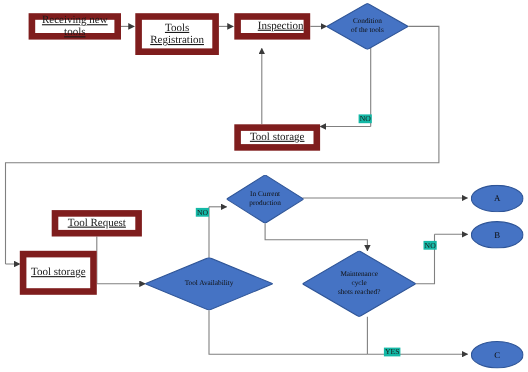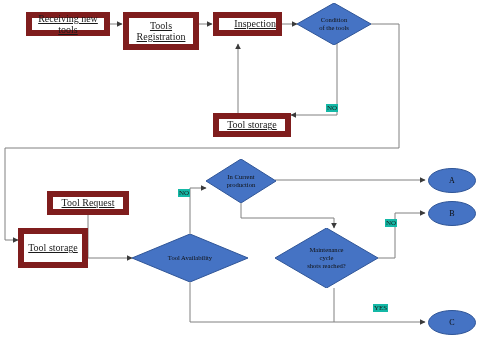--- a/index.html
+++ b/index.html
@@ -216,17 +216,17 @@
   </div>
 
   <div class="edge-label" style="left:178px; top:189px;">
     <span>NO</span>
   </div>
 
   <div class="edge-label" style="left:385px; top:219px;">
     <span>NO</span>
   </div>
 
-  <div class="edge-label" style="left:349px; top:304px;margin-left:24px;">
+  <div class="edge-label" style="left:349px; top:316px;">
     <span>YES</span>
   </div>
 
 </div>
 
 </body></html>

